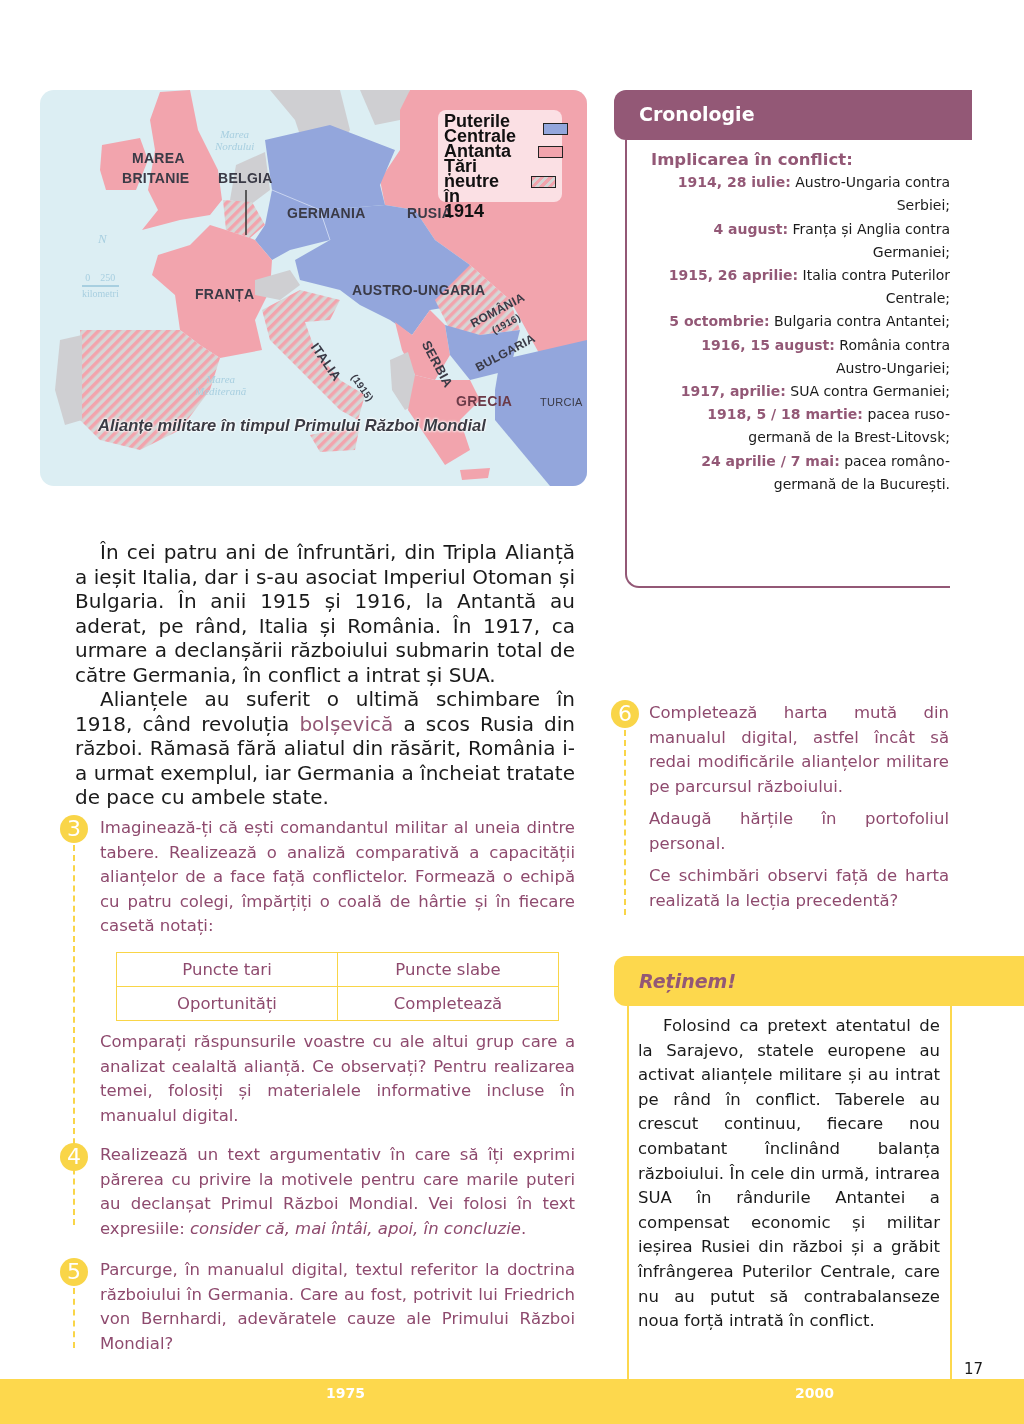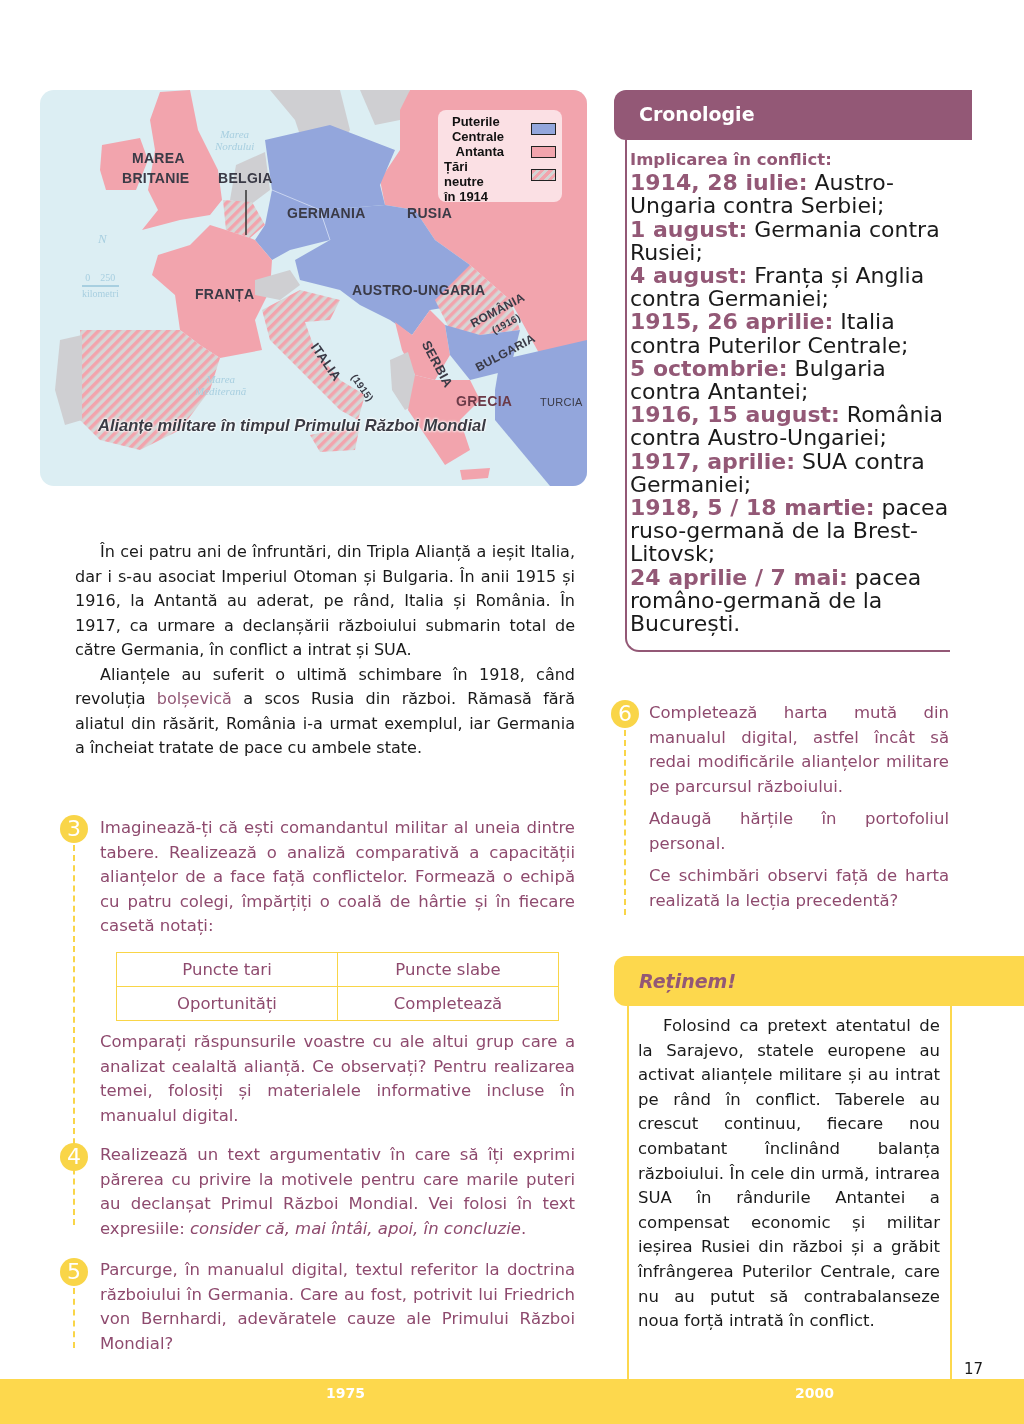--- a/index.html
+++ b/index.html
@@ -6,36 +6,36 @@
   html, body { width: 1024px; height: 1424px; background: #ffffff; overflow: hidden; }
   body { position: relative; font-family: "DejaVu Sans", sans-serif; color: #1a1a1a; }
 
   
   .map { position: absolute; left: 40px; top: 90px; width: 547px; height: 396px; border-radius: 14px; overflow: hidden; background: #dceef3; }
   .map svg { position: absolute; left: 0; top: 0; }
   .map .lbl { position: absolute; font-family: "Liberation Sans", sans-serif; font-weight: bold; color: #3a3a46; font-size: 14px; letter-spacing: 0.3px; white-space: nowrap; }
   .map .sea { position: absolute; font-family: "Liberation Serif", serif; font-style: italic; color: #a8cfe0; font-size: 11px; line-height: 12px; text-align: center; }
   .map .caption { position: absolute; left: 58px; top: 326px; font-family: "Liberation Sans", sans-serif; font-style: italic; font-weight: bold; font-size: 16.5px; color: #3b3b44; text-shadow: 0 0 3px #fff, 0 0 3px #fff, 0 0 2px #fff; white-space: nowrap; }
   .legend { position: absolute; left: 398px; top: 20px; width: 124px; height: 92px; background: #fbe0e4; border-radius: 8px; padding: 4px 6px; }
-  .legend .row { display: flex; justify-content: flex-end; align-items: center; font-family: "Liberation Sans", sans-serif; font-weight: bold; font-size: 13px; line-height: 15px; color: #111; gap: 27px; }
+  .legend .row { display: flex; justify-content: flex-start; align-items: center; font-family: "Liberation Sans", sans-serif; font-weight: bold; font-size: 18px; line-height: 15px; color: #111; gap: 27px; }
   .legend .sw { width: 25px; height: 12px; border: 1.5px solid #222; flex: none; }
   .sw-central { background: #93a6dc; }
   .sw-antanta { background: #f2a4ad; }
   .sw-neutral { background: repeating-linear-gradient(135deg, #f2a4ad 0 3px, #d4d4d4 3px 6px); }
 
   
   .crono-head { position: absolute; left: 614px; top: 90px; width: 358px; height: 50px; background: #935876; border-radius: 12px 0 0 12px; }
   .crono-head span { position: absolute; left: 25px; top: 13px; color: #fff; font-family: "DejaVu Sans", sans-serif; font-weight: bold; font-size: 19px; }
-  .crono-body { position: absolute; left: 625px; top: 140px; width: 325px; height: 512px; border-left: 2px solid #935876; border-bottom: 2px solid #935876; border-bottom-left-radius: 14px; padding: 8px 0 0 3px; }
+  .crono-body { position: absolute; left: 625px; top: 140px; width: 325px; height: 448px; border-left: 2px solid #935876; border-bottom: 2px solid #935876; border-bottom-left-radius: 14px; padding: 8px 0 0 24px; }
   .crono-body .heading { color: #935876; font-weight: bold; font-size: 16.5px; line-height: 23.2px; }
-  .crono-body .item { font-size: 22px; line-height: 23.2px; color: #1a1a1a; }
+  .crono-body .item { font-size: 14px; line-height: 23.2px; color: #1a1a1a; text-align: right; }
   .crono-body .date { color: #935876; font-weight: bold; }
 
   
-  .main-text { position: absolute; left: 75px; top: 540px; width: 500px; font-size: 16px; line-height: 24.5px; color: #1a1a1a; text-align: justify; }
+  .main-text { position: absolute; left: 75px; top: 540px; width: 500px; font-size: 20px; line-height: 24.5px; color: #1a1a1a; text-align: justify; }
   .main-text p { text-indent: 25px; }
   .main-text .hl { color: #935876; }
 
   
   .ex-badge { position: absolute; width: 28px; height: 28px; border-radius: 50%; background: #f9d548; color: #fff; font-size: 22px; line-height: 28px; text-align: center; font-family: "DejaVu Sans", sans-serif; }
   .ex-dash { position: absolute; width: 0; border-left: 2px dashed #f9d548; }
   .ex-text { position: absolute; color: #8e4a6e; font-size: 16.5px; line-height: 24.5px; text-align: justify; }
   .ex-text p + p { margin-top: 8px; }
   .ex-text i { font-style: italic; }
 
@@ -165,21 +165,20 @@
     </div>
   </div>
 </div>
 
 <div class="crono-head">
   <span>Cronologie</span>
 </div>
 <div class="crono-body">
   <div class="heading">Implicarea în conflict:</div>
   <div class="item"><span class="date">1914, 28 iulie:</span><span> Austro-Ungaria contra Serbiei;</span></div>
-  <div class="item"><span class="date">1 august:</span><span> Germania contra Rusiei;</span></div>
   <div class="item"><span class="date">4 august:</span><span> Franța și Anglia contra Germaniei;</span></div>
   <div class="item"><span class="date">1915, 26 aprilie:</span><span> Italia contra Puterilor Centrale;</span></div>
   <div class="item"><span class="date">5 octombrie:</span><span> Bulgaria contra Antantei;</span></div>
   <div class="item"><span class="date">1916, 15 august:</span><span> România contra Austro-Ungariei;</span></div>
   <div class="item"><span class="date">1917, aprilie:</span><span> SUA contra Germaniei;</span></div>
   <div class="item"><span class="date">1918, 5 / 18 martie:</span><span> pacea ruso-germană de la Brest-Litovsk;</span></div>
   <div class="item"><span class="date">24 aprilie / 7 mai:</span><span> pacea româno-germană de la București.</span></div>
 </div>
 
 <div class="main-text">

